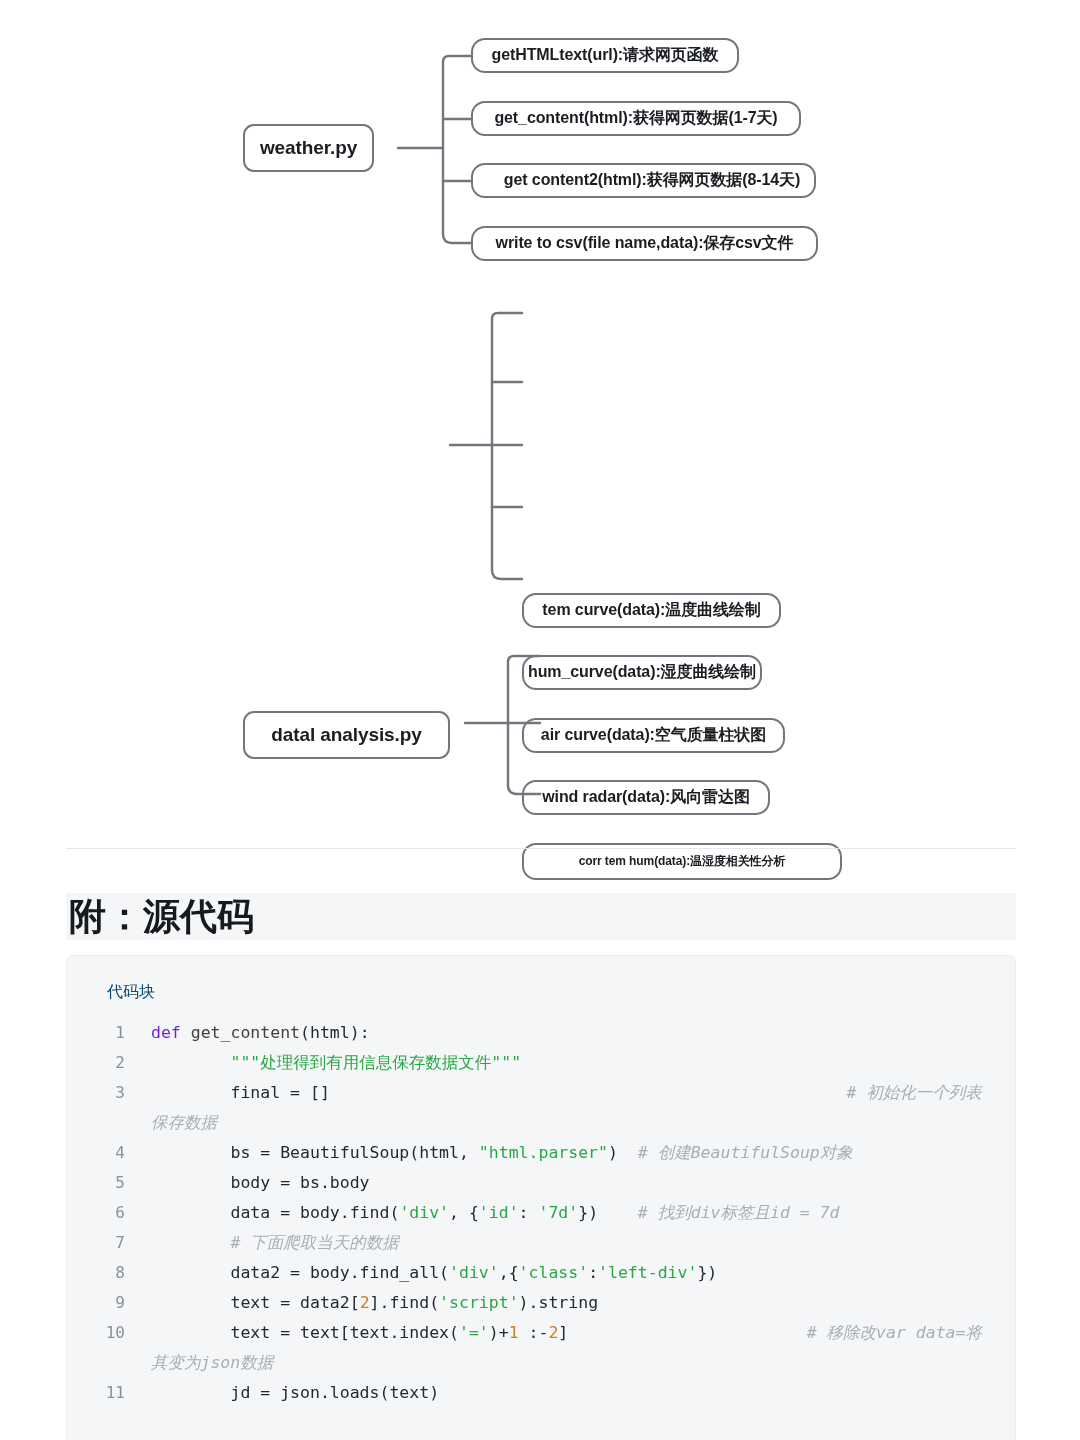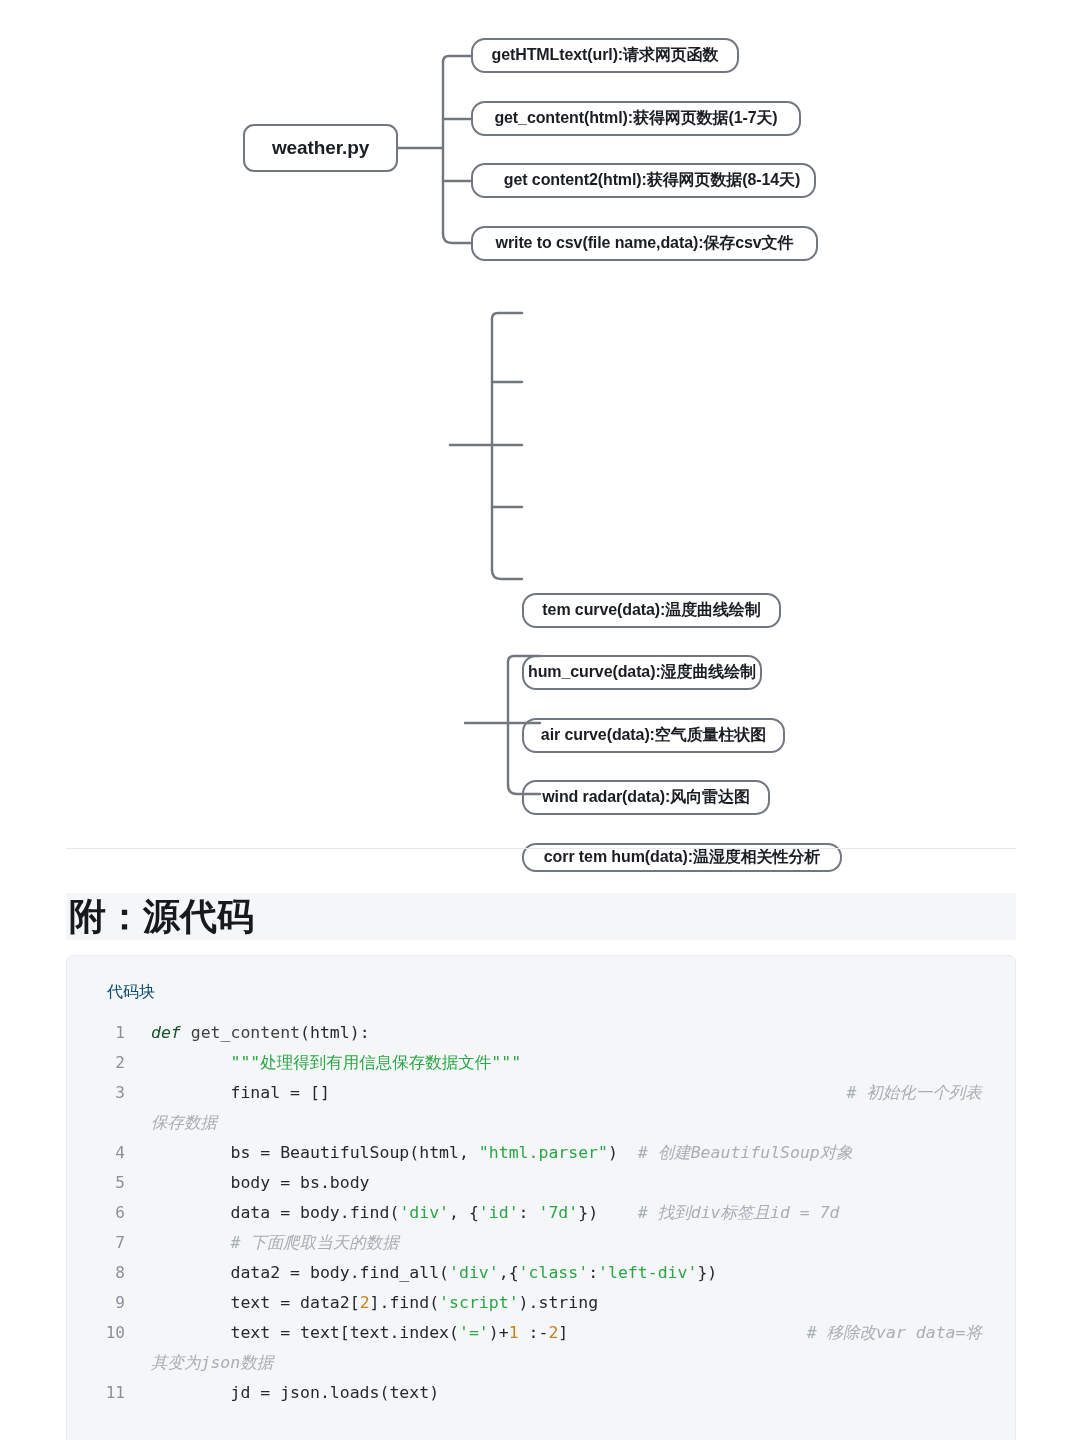--- a/index.html
+++ b/index.html
@@ -117,21 +117,21 @@
     user-select: none;
   }
   .code-text {
     flex: 1 1 auto;
     padding-left: 26px;
     padding-right: 20px;
     white-space: pre-wrap;
     word-break: break-word;
     color: #24292f;
   }
-  .kw   { color: #14532d; font-style: italic; }
+  .kw   { color: #6d28d9; }
   .fn   { color: #404040; }
   .str  { color: #2aa745; }
   .num  { color: #c88122; }
   .cmt  { color: #a8aeb5; font-style: italic; }
   .pad  { display: inline-block; }
 </style>
 </head>
 <body>
 
 <div class="mindmap" style="top:0;height:280px;">
@@ -139,21 +139,21 @@
     <g fill="none" stroke="#72777f" stroke-width="2.4" stroke-linecap="round" stroke-linejoin="round">
       <path d="M398,148 L443,148"></path>
       <path d="M443,62 L443,234"></path>
       <path d="M443,62 Q443,56 449,56 L471,56"></path>
       <path d="M443,119 L471,119"></path>
       <path d="M443,181 L471,181"></path>
       <path d="M443,234 Q443,243 452,243 L471,243"></path>
     </g>
   </svg>
 
-  <div class="node root" style="left:243px;top:124px;width:155px;height:48px;font-size:19px;">
+  <div class="node root" style="left:243px;top:124px;width:131px;height:48px;font-size:19px;">
     <span>weather.py</span>
   </div>
 
   <div class="node" style="left:471px;top:38px;width:268px;height:35px;font-size:16px;">
     <span>getHTMLtext(url):请求网页函数</span>
   </div>
   <div class="node" style="left:471px;top:101px;width:330px;height:35px;font-size:16px;">
     <span>get_content(html):获得网页数据(1-7天)</span>
   </div>
   <div class="node" style="left:471px;top:163px;width:345px;height:35px;font-size:16px;padding-left:17px;">
@@ -170,34 +170,37 @@
       <path d="M450,155 L492,155"></path>
       <path d="M492,29 L492,280"></path>
       <path d="M492,29 Q492,23 498,23 L522,23"></path>
       <path d="M492,92 L522,92"></path>
       <path d="M492,155 L522,155"></path>
       <path d="M492,217 L522,217"></path>
       <path d="M492,280 Q492,289 501,289 L522,289"></path>
     </g>
   </svg>
 
+  <div class="node root" style="left:243px;top:421px;width:207px;height:48px;font-size:19px;">
+    <span>datal analysis.py</span>
+  </div>
 
   <div class="node" style="left:522px;top:303px;width:259px;height:35px;font-size:16px;">
     <span>tem curve(data):温度曲线绘制</span>
   </div>
   <div class="node" style="left:522px;top:365px;width:240px;height:35px;font-size:16px;">
     <span>hum_curve(data):湿度曲线绘制</span>
   </div>
   <div class="node" style="left:522px;top:428px;width:263px;height:35px;font-size:16px;">
     <span>air curve(data):空气质量柱状图</span>
   </div>
   <div class="node" style="left:522px;top:490px;width:248px;height:35px;font-size:16px;">
     <span>wind radar(data):风向雷达图</span>
   </div>
-  <div class="node" style="left:522px;top:553px;width:320px;height:29px;font-size:16px;">
+  <div class="node" style="left:522px;top:553px;width:320px;height:37px;font-size:12px;">
     <span>corr tem hum(data):温湿度相关性分析</span>
   </div>
 </div>
 
 <div class="mindmap" style="top:630px;height:200px;">
   <svg class="mm-svg" width="1080" height="200">
     <g fill="none" stroke="#72777f" stroke-width="2.4" stroke-linecap="round" stroke-linejoin="round">
       <path d="M465,93 L508,93"></path>
       <path d="M508,32 L508,155"></path>
       <path d="M508,32 Q508,26 514,26 L540,26"></path>

